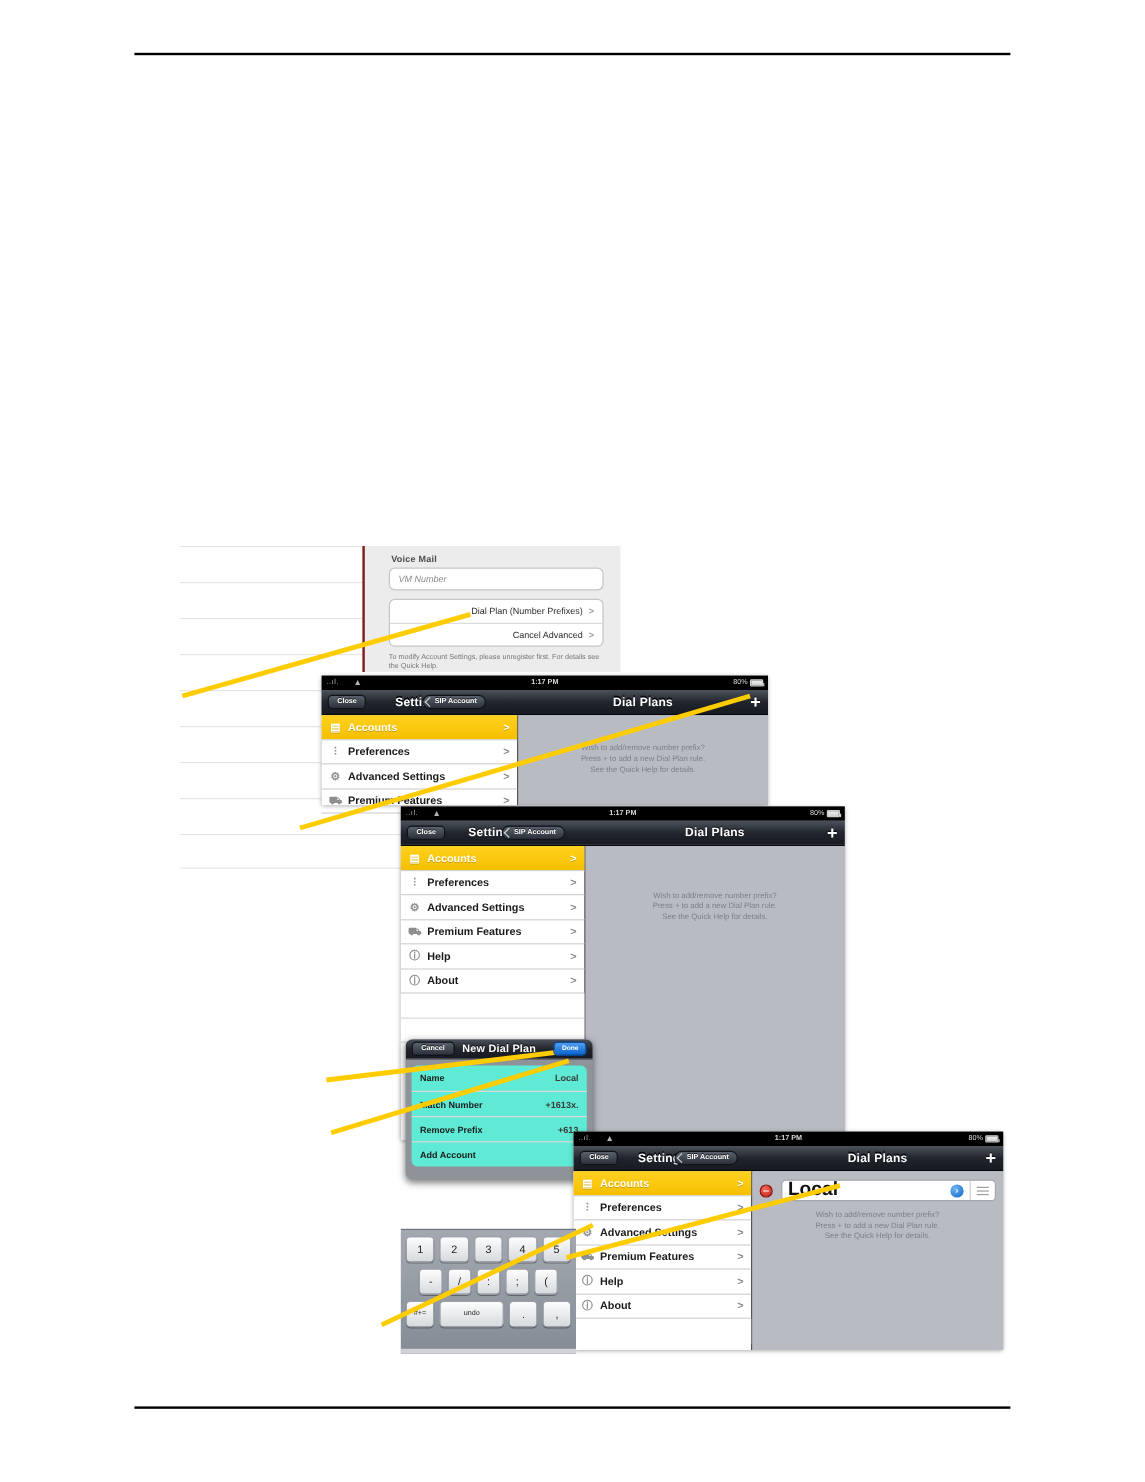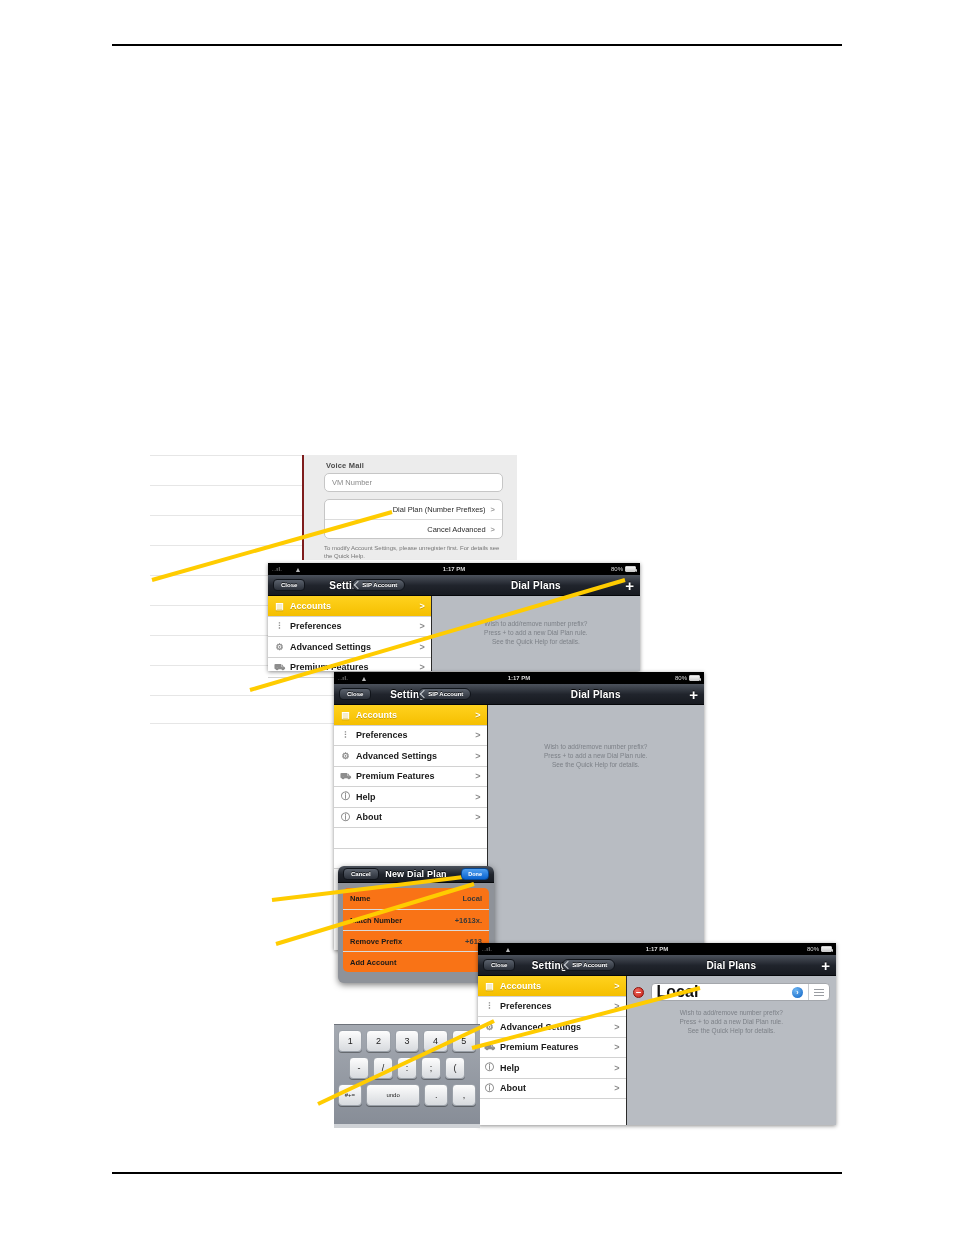--- a/index.html
+++ b/index.html
@@ -112,21 +112,21 @@
 
   
   .acct-panel {
     position:absolute; left:302px; top:455px; width:215px; height:105px;
     background:#ececec; border-left:2px solid #7f1d1d;
     overflow:hidden;
   }
   .acct-panel .lbl { font-size:7.5px; font-weight:bold; color:#4a4a4a; margin:6px 0 3px 22px; letter-spacing:.2px;}
   .acct-panel .field {
     margin:0 14px 0 20px; height:19px; background:#fff; border:1px solid #c6c6c6;
-    border-radius:5px; display:flex;align-items:center;padding:0 7px; color:#8a8a8a; font-size:7.5px;
+    border-radius:5px; display:flex;align-items:center;padding:0 7px; color:#8a8a8a; font-size:7.5px;font-style:italic;
   }
   .acct-panel .group {
     margin:7px 14px 0 20px; background:#fff; border:1px solid #c6c6c6; border-radius:5px; overflow:hidden;
   }
   .acct-panel .group .r {
     height:19px; display:flex;align-items:center;justify-content:flex-end;
     padding:0 7px; font-size:7.5px; color:#2b2b2b; gap:5px;
   }
   .acct-panel .group .r + .r { border-top:1px solid #dcdcdc; }
   .acct-panel .group .r .c { color:#9a9a9a; font-weight:bold; }
@@ -151,21 +151,21 @@
     background:#8e9299; border-radius:6px; box-shadow:0 2px 6px rgba(0,0,0,.5);
     overflow:hidden;
   }
   #modal .navbar { height:17px; border-radius:6px 6px 0 0; }
   #modal .navbar .title { font-size:9px; }
   #modal .btn-done {
     position:absolute; right:5px; padding:2px 6px; border-radius:4px;
     background:linear-gradient(#4f9ff0,#0a63cf); border:1px solid #064691;
     color:#fff; font-size:5.5px; font-weight:bold; z-index:3;
   }
-  #modal .list { margin:5px; background:#f97316; border-radius:5px; overflow:hidden; }
+  #modal .list { margin:5px; background:#5eead4; border-radius:5px; overflow:hidden; }
   #modal .list .r {
     height:21px; display:flex;align-items:center;justify-content:space-between;
     padding:0 7px; font-size:7.5px; font-weight:bold; color:#1a1a1a;
   }
   #modal .list .r + .r { border-top:1px solid #dadada; }
   #modal .list .r .v { font-weight:bold; color:#3a3a3a; }
   #modal .nub {
     position:absolute; right:-8px; top:44px; width:0;height:0;
     border-top:9px solid transparent;border-bottom:9px solid transparent;border-left:9px solid #8e9299;
   }

